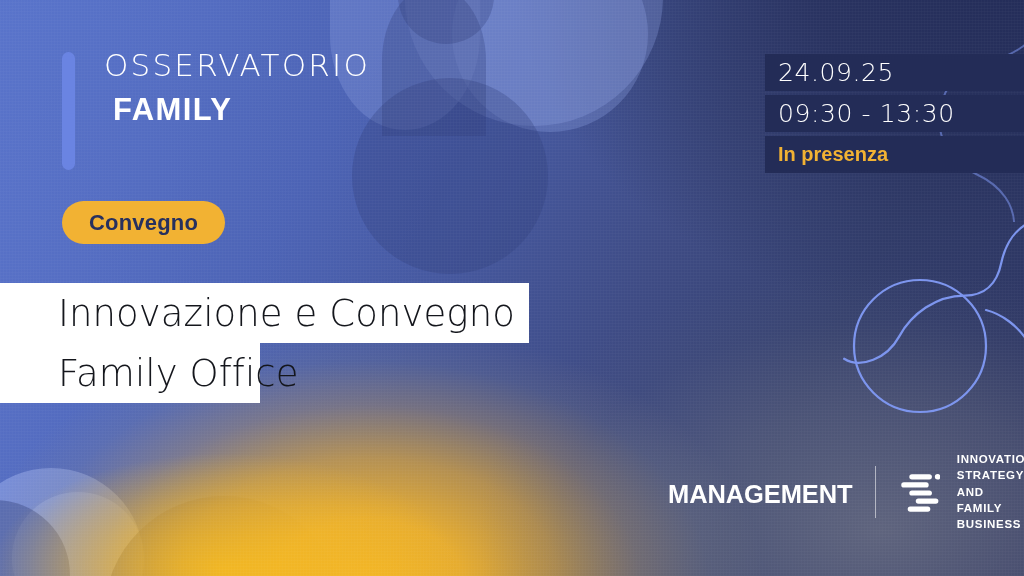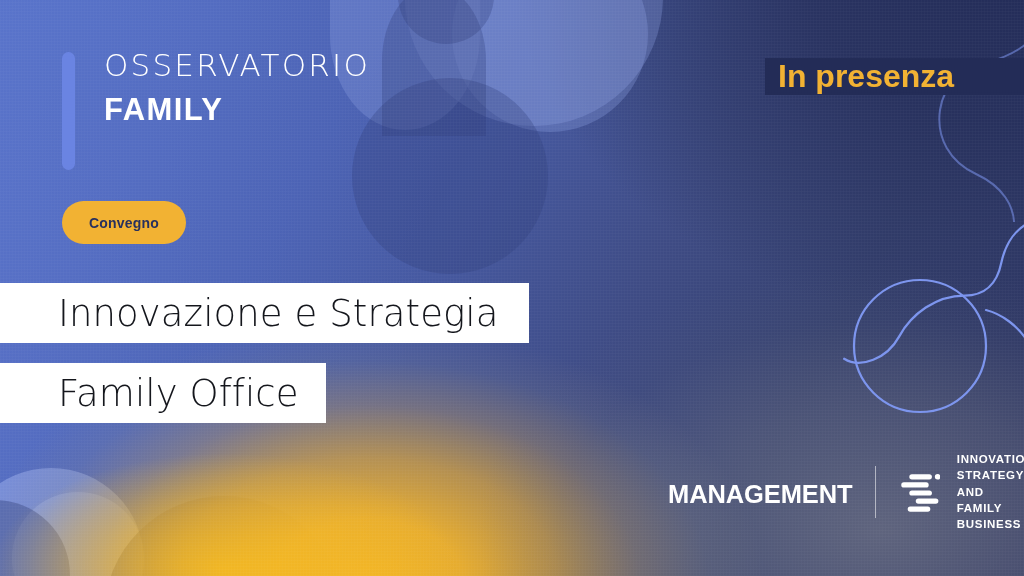--- a/index.html
+++ b/index.html
@@ -117,59 +117,59 @@
     position:absolute;left:62px;top:52px;width:13px;height:118px;
     border-radius:7px;background:#6a84e2;
   }
   .brand{position:absolute;left:104px;top:50px;line-height:1;}
   .brand-line1{
     font-size:31px;letter-spacing:2.2px;color:#ffffff;font-weight:300;
     font-family:"DejaVu Sans",sans-serif;
   }
   .brand-line2,.brand-line3{
     font-size:31px;letter-spacing:1.4px;color:#ffffff;font-weight:bold;
-    margin-top:13px;font-family:"Liberation Sans",sans-serif;
+    margin-top:13px;font-family:"Liberation Sans",sans-serif;margin-left:9px;
   }
 
   .badge{
     position:absolute;left:62px;top:201px;
     height:43px;padding:0 27px;border-radius:22px;
     background:#f2b233;color:#27305e;
-    font-size:14px;font-weight:bold;letter-spacing:.2px;
+    font-size:22px;font-weight:bold;letter-spacing:.2px;
     display:flex;align-items:center;justify-content:center;
   }
 
   
   .datestrip{position:absolute;left:765px;top:54px;width:259px;}
   .date-row{
     background:#232c57;color:#ffffff;
     height:37px;display:flex;align-items:center;
     padding-left:13px;box-sizing:border-box;
     font-size:25px;font-weight:300;letter-spacing:.6px;
     font-family:"DejaVu Sans",sans-serif;
   }
   .date-row.r2{margin-top:4px;}
   .date-row.r3{
     margin-top:4px;color:#f2b233;font-weight:bold;
     font-family:"Liberation Sans",sans-serif;
-    letter-spacing:0;font-size:32px;
+    letter-spacing:0;font-size:20px;
   }
 
   
   .titleblock{position:absolute;left:0;top:283px;}
   .title-row{
     background:#ffffff;color:#14161c;
     height:60px;display:flex;align-items:center;
     padding-left:58px;box-sizing:border-box;
     font-size:37px;font-weight:300;letter-spacing:.1px;
     font-family:"DejaVu Sans",sans-serif;white-space:nowrap;
   }
   .title-row.t1{width:529px;}
   .title-row.t2{width:482px;margin-top:16px;}
-  .title-row.t3{width:326px;margin-top:20px;}
+  .title-row.t3{width:260px;margin-top:0;}
 
   
   .logos{
     position:absolute;left:668px;top:451px;
     display:flex;align-items:center;
   }
   .polimi{color:#ffffff;line-height:1;}
   .polimi-top{display:flex;align-items:flex-end;}
   .polimi-word{
     font-size:25px;font-weight:bold;letter-spacing:.5px;
@@ -239,25 +239,27 @@
   <div class="accent-bar"></div>
 
   <div class="brand">
     <div class="brand-line1">OSSERVATORIO</div>
     <div class="brand-line2">FAMILY</div>
   </div>
 
   <div class="badge">Convegno</div>
 
   <div class="datestrip">
+    <div class="date-row r1">24.09.25</div>
+    <div class="date-row r2">09:30 - 13:30</div>
     <div class="date-row r3">In presenza</div>
   </div>
 
   <div class="titleblock">
-    <div class="title-row t1">Innovazione e Strategia</div>
+    <div class="title-row t1">Innovazione e Convegno</div>
     <div class="title-row t3">Family Office</div>
   </div>
 
   <div class="logos">
 
     <div class="polimi">
       <div class="polimi-mgmt">MANAGEMENT</div>
     </div>
 
     <div class="logo-divider"></div>

